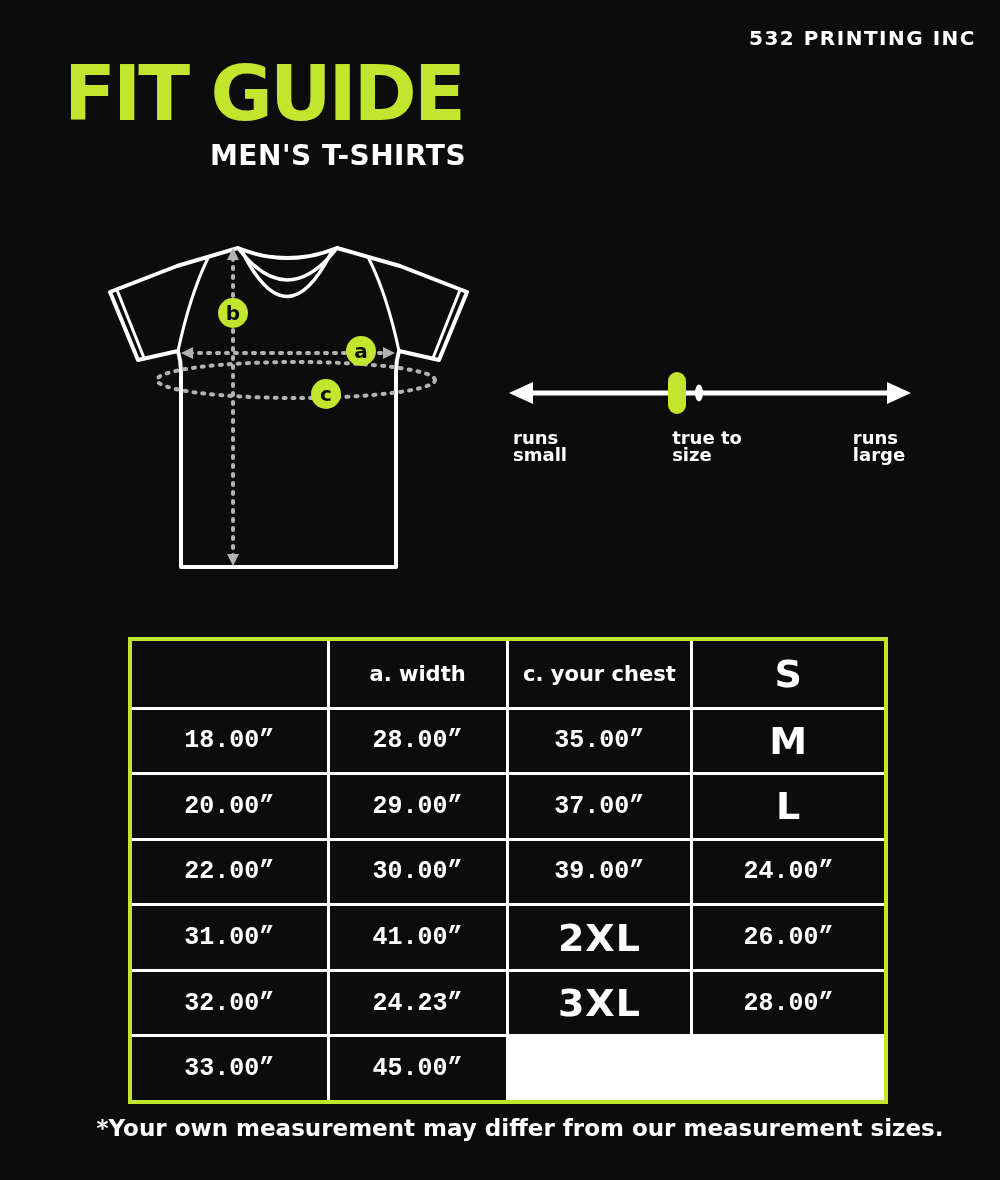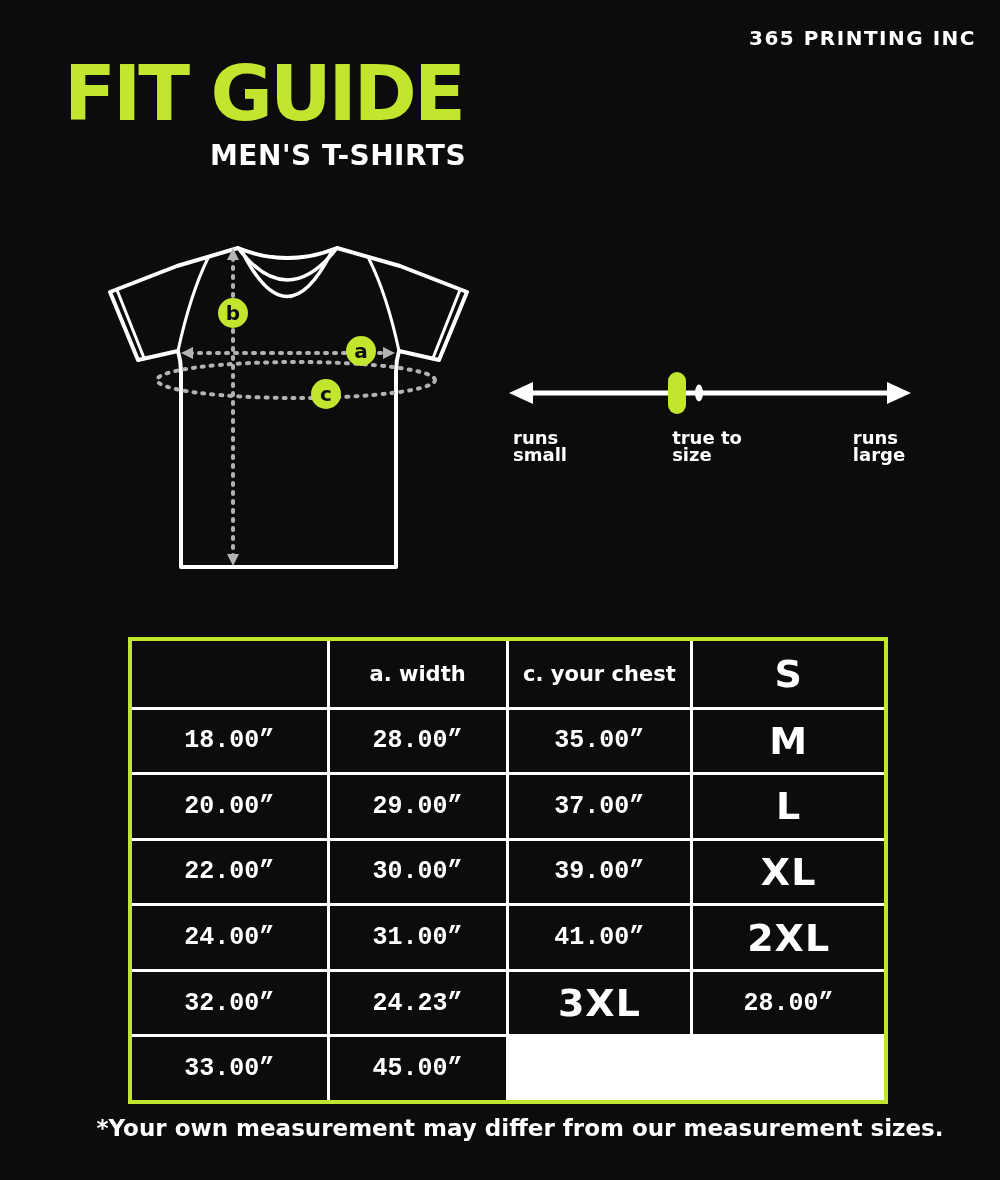--- a/index.html
+++ b/index.html
@@ -61,21 +61,21 @@
   .footnote{
     position:absolute;top:1115px;left:0;width:1000px;
     text-align:center;font-size:23px;font-weight:bold;padding-left:20px;
   }
 </style>
 </head>
 <body>
 
 <div class="page">
 
-  <div class="brand">365 PRINTING INC</div>
+  <div class="brand">532 PRINTING INC</div>
   <h1 class="title">FIT GUIDE</h1>
   <div class="subtitle">MEN'S T-SHIRTS</div>
 
   <svg class="tshirt-svg" width="420" height="400" viewBox="0 0 420 400">
     <g fill="none" stroke="#ffffff" stroke-width="4" stroke-linejoin="round" stroke-linecap="round">
       <path d="M158,28 L97,46 L30,72 L58,140 L98,131 Q101,141 101,152 L101,347 L316,347 L316,152 Q316,141 319,131 L359,140 L387,72 L320,46 L257,28 Q207,48 158,28 Z"></path>
       <path d="M158,28 Q207,92 257,28" stroke-width="3.5"></path>
       <path d="M162,31 Q207,122 252,31" stroke-width="3.5"></path>
       <path d="M37,70 L64,138" stroke-width="3"></path>
       <path d="M380,70 L353,138" stroke-width="3"></path>
@@ -130,26 +130,26 @@
     <div class="cell size">M</div>
     <div class="cell val">20.00”</div>
     <div class="cell val">29.00”</div>
     <div class="cell val">37.00”</div>
 
     <div class="cell size">L</div>
     <div class="cell val">22.00”</div>
     <div class="cell val">30.00”</div>
     <div class="cell val">39.00”</div>
 
-    <div class="cell size">XL</div>
     <div class="cell val">24.00”</div>
     <div class="cell val">31.00”</div>
     <div class="cell val">41.00”</div>
 
     <div class="cell size">2XL</div>
+    <div class="cell val">26.00”</div>
     <div class="cell val">32.00”</div>
     <div class="cell val">24.23”</div>
 
     <div class="cell size">3XL</div>
     <div class="cell val">28.00”</div>
     <div class="cell val">33.00”</div>
     <div class="cell val">45.00”</div>
   </div>
 
   <div class="footnote">*Your own measurement may differ from our measurement sizes.</div>

